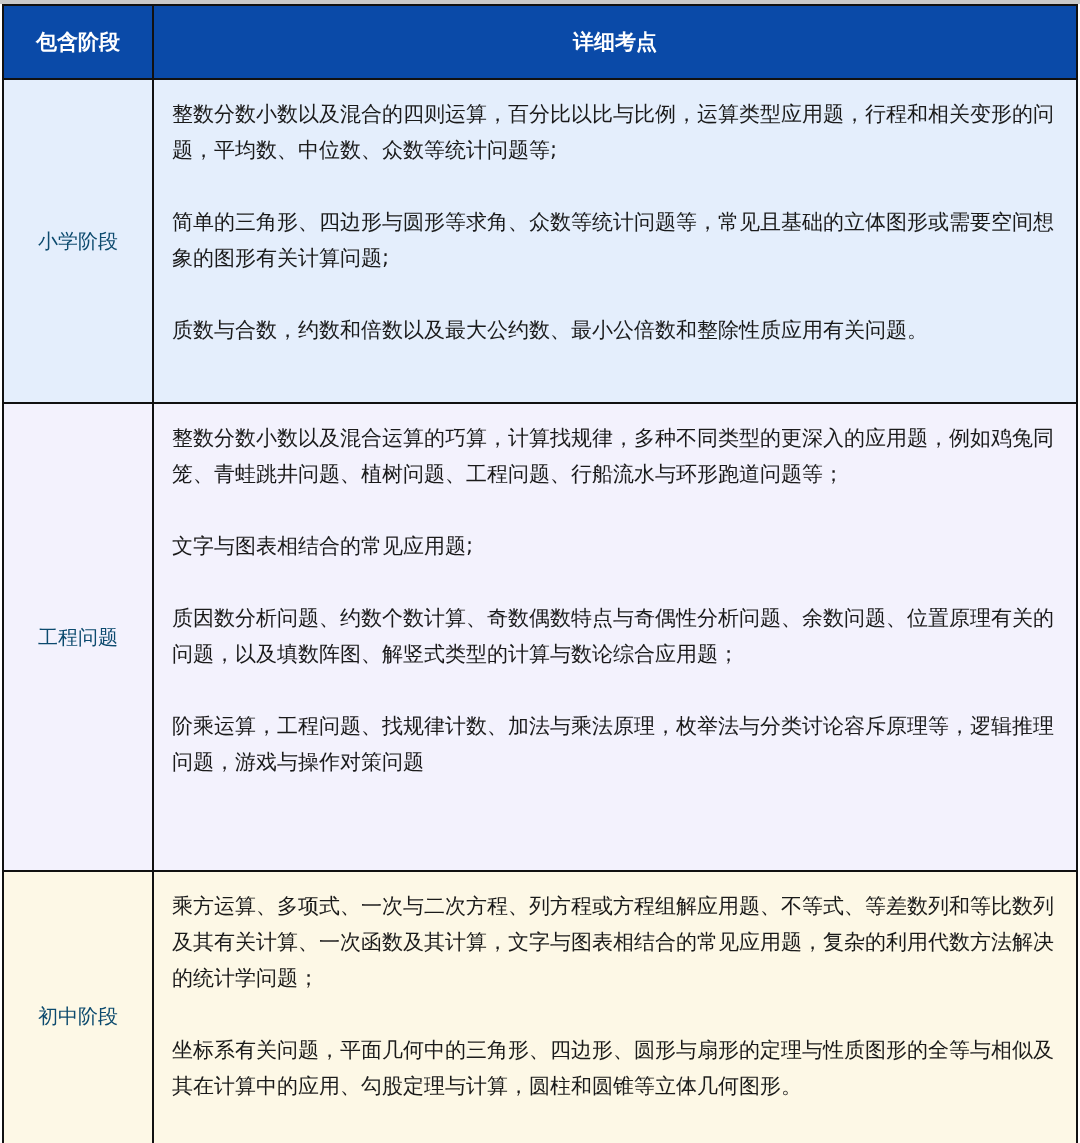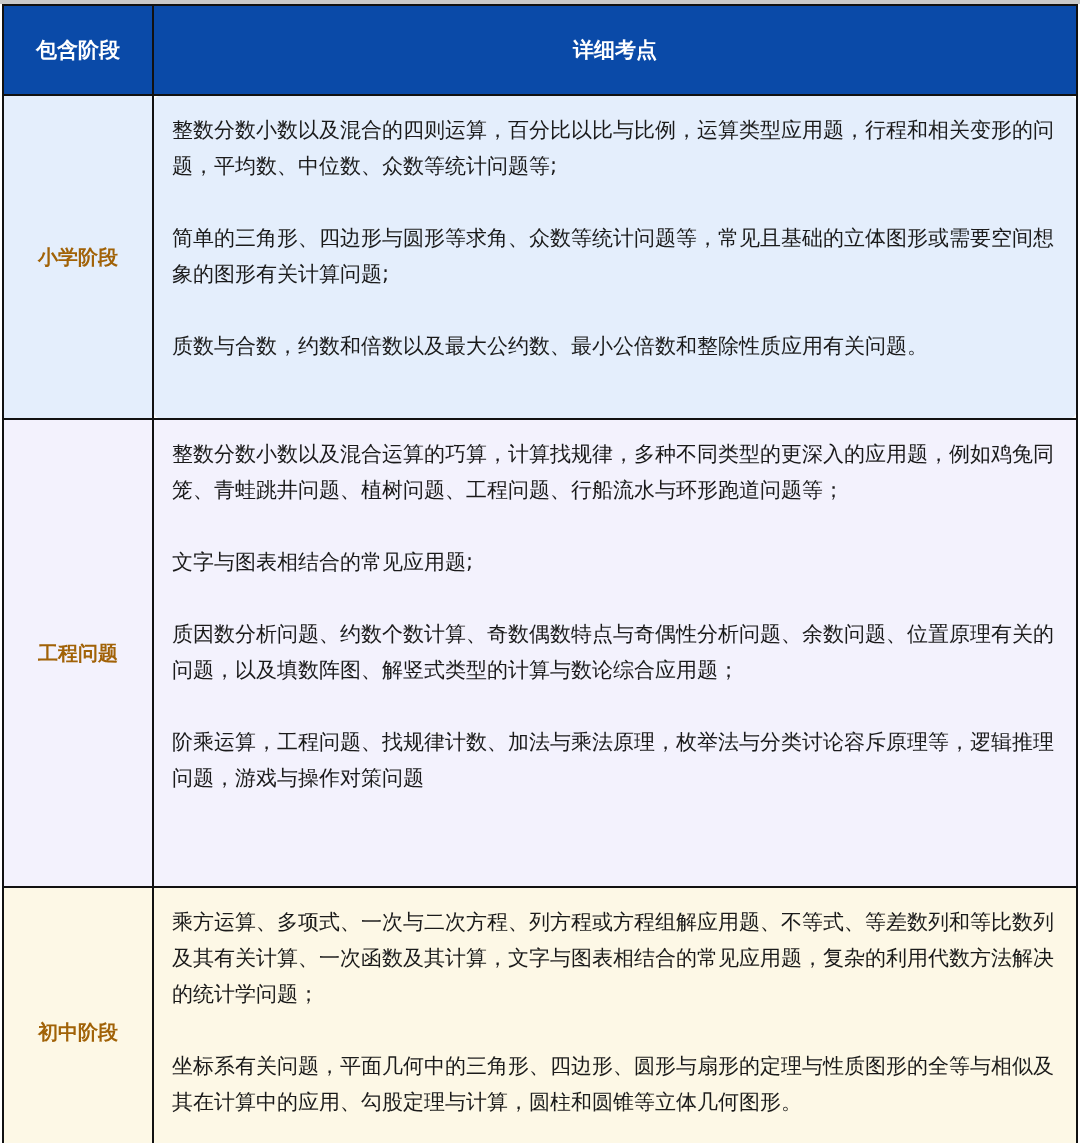--- a/index.html
+++ b/index.html
@@ -7,37 +7,37 @@
     .top-strip { position: absolute; left: 0; top: 0; width: 1080px; height: 4px; background: #c9c9c9; }
     table.tbl {
       position: absolute; left: 2px; top: 4px;
       width: 1076px; border-collapse: collapse;
       font-family: "DejaVu Sans", "Liberation Sans", sans-serif;
       table-layout: fixed;
     }
     .tbl td, .tbl th { border: 2px solid #111111; }
     .tbl th {
       background: #0a4aa8; color: #ffffff; font-weight: bold;
-      font-size: 21px; height: 72px; text-align: center; padding: 8px;
+      font-size: 21px; height: 72px; text-align: center; padding: 0;
     }
     .col-stage { width: 150px; }
     .tbl td.stage {
-      font-weight: bold; font-size: 20px; color: #a16207; text-align: center;
+      font-weight: normal; font-size: 20px; color: #0c4a6e; text-align: center;
       vertical-align: middle;
     }
     .tbl td.detail {
       padding: 16px 18px 16px 18px; vertical-align: top;
       font-size: 21px; line-height: 36px; color: #1a1a1a;
     }
     .detail p { margin: 0; }
     .detail p + p { margin-top: 36px; }
     .row-primary td { background: #e4eefc; }
     .row-olympiad td { background: #f3f2fd; }
     .row-junior td { background: #fdf8e6; }
-    .row-primary td.detail { padding-bottom: 17px; border-radius: 9px; }
+    .row-primary td.detail { padding-bottom: 17px; }
     .row-junior td.detail { padding-bottom: 0; }
   </style>
 </head>
 <body>
 
 <div class="top-strip"></div>
 
 <table class="tbl">
   <colgroup>
     <col class="col-stage">

